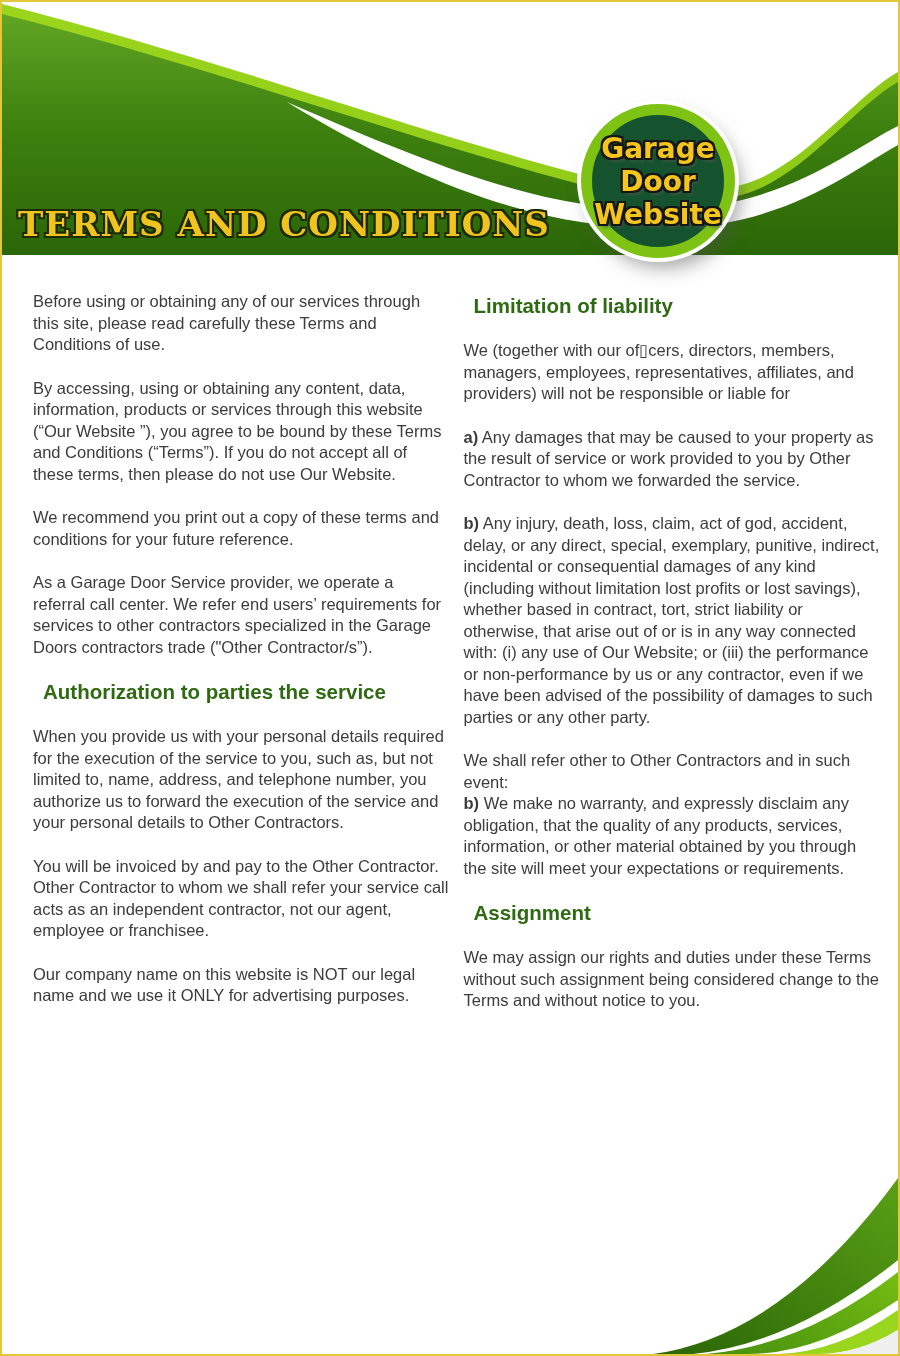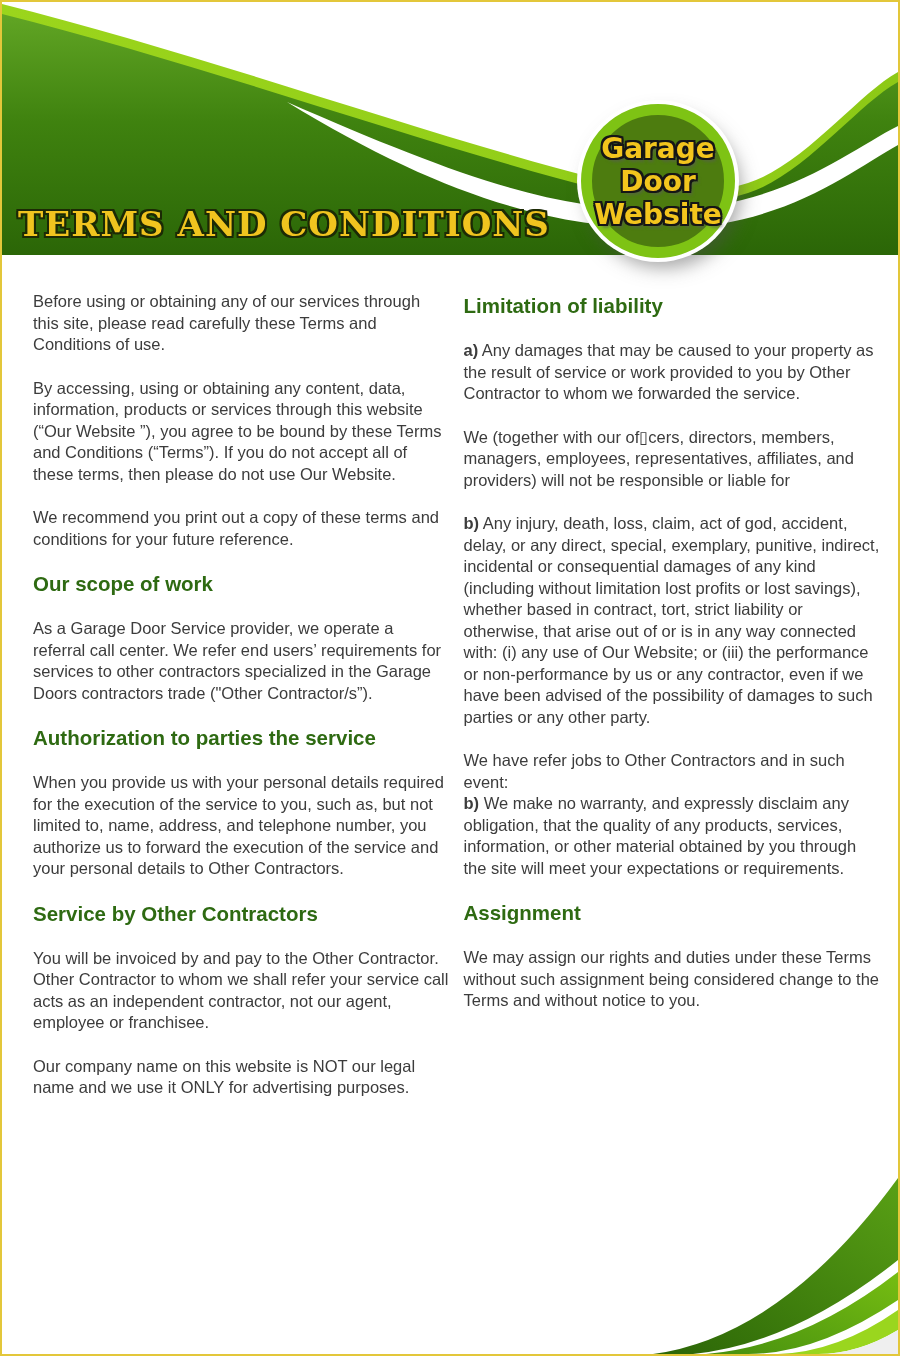--- a/index.html
+++ b/index.html
@@ -13,42 +13,42 @@
   .page-title{
     position:absolute;left:16px;top:202px;z-index:3;white-space:nowrap;
     font-family:"DejaVu Serif","Liberation Serif",serif;font-weight:bold;
     font-size:34px;letter-spacing:1px;color:#f0c41f;
     text-shadow:
       -2px -2px 0 #1c2a05, 2px -2px 0 #1c2a05, -2px 2px 0 #1c2a05, 2px 2px 0 #1c2a05,
       -2px 0 0 #1c2a05, 2px 0 0 #1c2a05, 0 -2px 0 #1c2a05, 0 2px 0 #1c2a05;
   }
   .badge{
     position:absolute;left:579px;top:102px;width:132px;height:132px;z-index:2;
-    background:#4d7c0f;border:11px solid #7ec314;border-radius:50%;
+    background:#14532d;border:11px solid #7ec314;border-radius:50%;
     box-shadow:0 0 0 4px #ffffff, 6px 10px 18px rgba(80,80,80,.5);
     display:flex;flex-direction:column;align-items:center;justify-content:center;text-align:center;
   }
   .badge-line{
     font-family:"DejaVu Sans",sans-serif;font-weight:bold;font-size:28px;line-height:33px;
     color:#f3c51d;
     text-shadow:
       -2px -2px 0 #161616, 2px -2px 0 #161616, -2px 2px 0 #161616, 2px 2px 0 #161616,
       -2px 0 0 #161616, 2px 0 0 #161616, 0 -2px 0 #161616, 0 2px 0 #161616,
       3px 4px 3px rgba(90,90,90,.55);
   }
   .content{
     position:absolute;top:289px;left:31px;width:847px;z-index:1;
     display:grid;grid-template-columns:1fr 1fr;column-gap:14px;
   }
   .col{font-size:16.5px;line-height:21.5px;color:#3c3c3c;}
   .col p{margin:0 0 22px;}
   .col .tight{margin:0;}
   .col .group{margin:0 0 22px;}
   .col h2{
-    font-size:20.5px;line-height:24px;color:#2e6a12;margin:3px 0 22px;font-weight:bold;
+    font-size:20.5px;line-height:24px;color:#2e6a12;margin:3px 10px 22px;font-weight:bold;
     font-family:"Liberation Sans","DejaVu Sans",sans-serif;
   }
   .col b{font-weight:bold;}
 </style>
 </head>
 <body>
 
 <div class="page">
 
   <svg class="header-art" viewBox="0 0 896 253" preserveAspectRatio="none" aria-hidden="true">
@@ -96,42 +96,40 @@
     <div class="badge-line">Website</div>
   </div>
 
   <div class="content">
 
     <div class="col">
       <p>Before using or obtaining any of our services through this site, please read carefully these Terms and Conditions of use.</p>
       <p>By accessing, using or obtaining any content, data, information, products or services through this website (“Our Website ”), you agree to be bound by these Terms and Conditions (“Terms”). If you do not accept all of these terms, then please do not use Our Website.</p>
       <p>We recommend you print out a copy of these terms and conditions for your future reference.</p>
 
-      <h2>Our scope of work</h2>
       <p>As a Garage Door Service provider, we operate a referral call center. We refer end users’ requirements for services to other contractors specialized in the Garage Doors contractors trade ("Other Contractor/s”).</p>
 
       <h2>Authorization to parties the service</h2>
       <p>When you provide us with your personal details required for the execution of the service to you, such as, but not limited to, name, address, and telephone number, you authorize us to forward the execution of the service and your personal details to Other Contractors.</p>
 
-      <h2>Service by Other Contractors</h2>
       <div class="group">
         <div class="tight">You will be invoiced by and pay to the Other Contractor.</div>
         <div class="tight">Other Contractor to whom we shall refer your service call acts as an independent contractor, not our agent, employee or franchisee.</div>
       </div>
       <p>Our company name on this website is NOT our legal name and we use it ONLY for advertising purposes.</p>
     </div>
 
     <div class="col">
       <h2>Limitation of liability</h2>
+      <p>We (together with our of▯cers, directors, members, managers, employees, representatives, affiliates, and providers) will not be responsible or liable for</p>
       <p><b>a)</b><span> Any damages that may be caused to your property as the result of service or work provided to you by Other Contractor to whom we forwarded the service.</span></p>
-      <p>We (together with our of▯cers, directors, members, managers, employees, representatives, affiliates, and providers) will not be responsible or liable for</p>
       <p><b>b)</b><span> Any injury, death, loss, claim, act of god, accident, delay, or any direct, special, exemplary, punitive, indirect, incidental or consequential damages of any kind (including without limitation lost profits or lost savings), whether based in contract, tort, strict liability or otherwise, that arise out of or is in any way connected with: (i) any use of Our Website; or (iii) the performance or non-performance by us or any contractor, even if we have been advised of the possibility of damages to such parties or any other party.</span></p>
 
       <div class="group">
-        <div class="tight">We have refer jobs to Other Contractors and in such event:</div>
+        <div class="tight">We shall refer other to Other Contractors and in such event:</div>
         <div class="tight"><b>b)</b><span> We make no warranty, and expressly disclaim any obligation, that the quality of any products, services, information, or other material obtained by you through the site will meet your expectations or requirements.</span></div>
       </div>
 
       <h2>Assignment</h2>
       <p>We may assign our rights and duties under these Terms without such assignment being considered change to the Terms and without notice to you.</p>
     </div>
 
   </div>
 </div>
 

